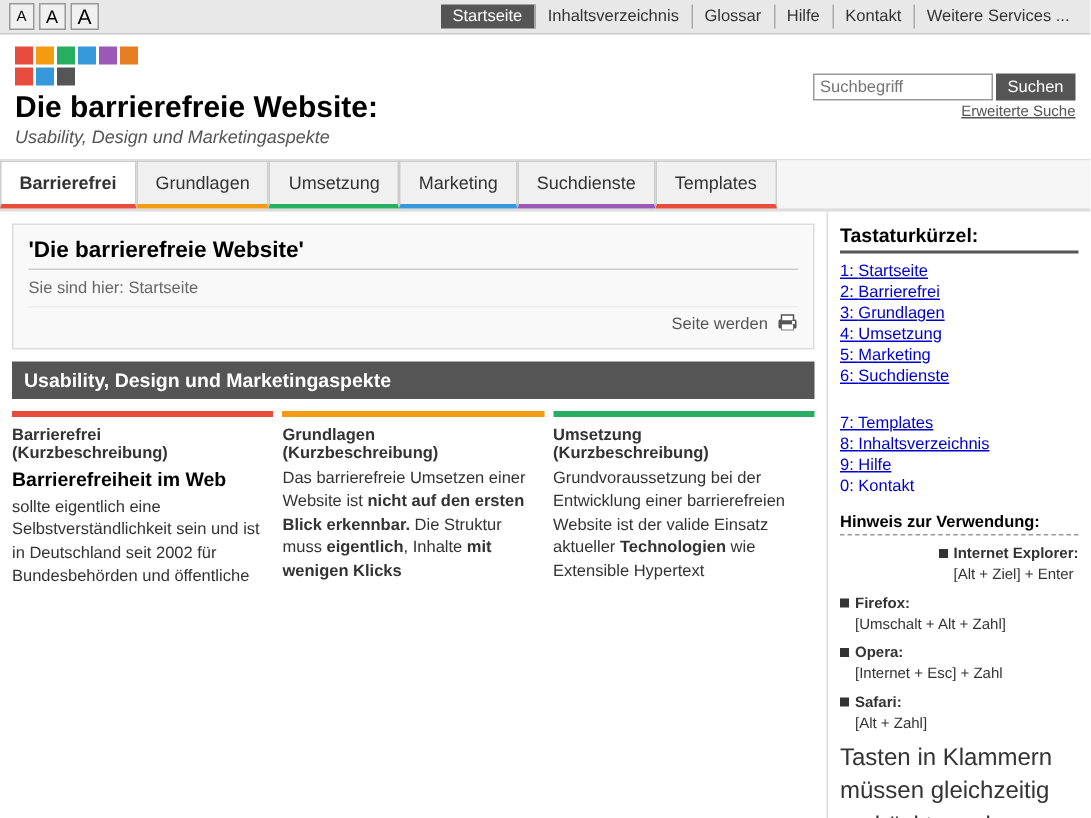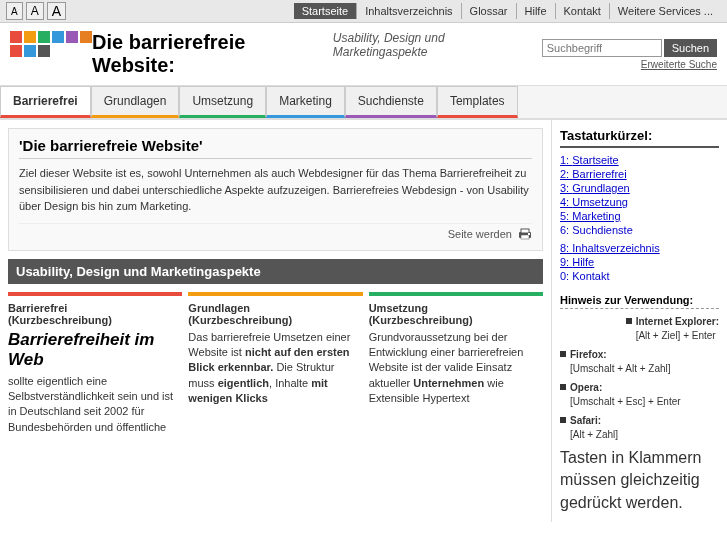--- a/index.html
+++ b/index.html
@@ -44,20 +44,21 @@
     
     #header {
       display: flex;
       align-items: center;
       padding: 8px 10px;
       background: #fff;
       border-bottom: 1px solid #ddd;
     }
     #logo-area {
       display: flex;
+      flex-direction: column;
       flex: 1;
     }
     .sq { width: 12px; height: 12px; }
     #search-area {
       display: flex;
       flex-direction: column;
       align-items: flex-end;
       gap: 2px;
     }
     #search-row {
@@ -190,88 +191,89 @@
   <a style="padding:7px 12px; font-size:12px; cursor:pointer; border:1px solid #ccc; border-bottom:3px solid #9b59b6; background:#f0f0f0; color:#333; text-decoration:none;">Suchdienste</a>
   <a style="padding:7px 12px; font-size:12px; cursor:pointer; border:1px solid #ccc; border-bottom:3px solid #e74c3c; background:#f0f0f0; color:#333; text-decoration:none;">Templates</a>
 </div>
 
 <div id="content-wrapper" style="display:flex;">
 
   <div id="main-content" style="flex:1; padding:8px; border-right:1px solid #ddd; min-width:0;">
 
     <div id="page-title-section" style="background:#f9f9f9; border:1px solid #ddd; padding:8px 10px; margin-bottom:8px;">
       <h2 style="font-size:15px; font-weight:bold; border-bottom:1px solid #ccc; padding-bottom:4px; margin-bottom:6px;">'Die barrierefreie Website'</h2>
-      <div style="font-size:11px; color:#333; line-height:1.5; margin-bottom:8px;">Ziel dieser Website ist es, sowohl Unternehmen als auch Webdesigner für das Thema Barrierefreiheit zu sensibilisieren und dabei unterschiedliche Aspekte aufzuzeigen. Barrierefreies Webdesign - von Usability über Design bis hin zum Marketing.</div>
+      <div style="font-size:11px; color:#666; margin-bottom:6px;">Sie sind hier: Startseite</div>
       <div style="text-align:right; font-size:11px; color:#555; margin-top:6px; padding-top:4px; border-top:1px solid #eee;">
         <span>Seite werden</span>
         <span style="display:inline-block; margin-left:3px; vertical-align:middle;">
           <svg width="14" height="12" viewBox="0 0 14 12">
               <rect x="1" y="4" width="12" height="6" fill="#555" rx="1"></rect>
               <rect x="3" y="1" width="8" height="4" fill="#fff" stroke="#555" stroke-width="1"></rect>
               <rect x="3" y="7" width="8" height="4" fill="#fff" stroke="#555" stroke-width="0.5"></rect>
               <rect x="10" y="5" width="2" height="2" fill="#fff"></rect>
             </svg>
         </span>
       </div>
     </div>
 
     <div id="lower-section">
       <div style="background:#555; color:#fff; padding:5px 8px; font-size:13px; font-weight:bold; margin-bottom:8px;">Usability, Design und Marketingaspekte</div>
       <div id="columns-row" style="display:flex; gap:6px;">
 
         <div class="col-block" style="flex:1; border-top:4px solid #e74c3c; padding:6px 0;">
           <div style="font-size:11px; font-weight:bold; color:#333; margin-bottom:4px;">Barrierefrei<br>(Kurzbeschreibung)</div>
-          <div style="font-size:17px; font-weight:bold; color:#000; margin-bottom:4px;font-style:italic;">Barrierefreiheit im Web</div>
+          <div style="font-size:13px; font-weight:bold; color:#000; margin-bottom:4px;">Barrierefreiheit im Web</div>
           <div class="col-text" style="font-size:11px; color:#333; line-height:1.4;">sollte eigentlich eine Selbstverständlichkeit sein und ist in Deutschland seit 2002 für Bundesbehörden und öffentliche</div>
         </div>
 
         <div class="col-block" style="flex:1; border-top:4px solid #f39c12; padding:6px 0;">
           <div style="font-size:11px; font-weight:bold; color:#333; margin-bottom:4px;">Grundlagen<br>(Kurzbeschreibung)</div>
           <div class="col-text" style="font-size:11px; color:#333; line-height:1.4;">
             Das barrierefreie Umsetzen einer Website ist <strong>nicht auf den ersten Blick erkennbar.</strong> Die Struktur muss <strong>eigentlich</strong>, Inhalte <strong>mit wenigen Klicks</strong>
           </div>
         </div>
 
         <div class="col-block" style="flex:1; border-top:4px solid #27ae60; padding:6px 0;">
           <div style="font-size:11px; font-weight:bold; color:#333; margin-bottom:4px;">Umsetzung<br>(Kurzbeschreibung)</div>
           <div class="col-text" style="font-size:11px; color:#333; line-height:1.4;">
-            Grundvoraussetzung bei der Entwicklung einer barrierefreien Website ist der valide Einsatz aktueller <strong>Unternehmen</strong> wie Extensible Hypertext
+            Grundvoraussetzung bei der Entwicklung einer barrierefreien Website ist der valide Einsatz aktueller <strong>Technologien</strong> wie Extensible Hypertext
           </div>
         </div>
 
       </div>
     </div>
   </div>
 
   <div id="sidebar" style="width:175px; padding:8px; font-size:11px; flex-shrink:0;">
     <div style="font-size:13px; font-weight:bold; border-bottom:2px solid #555; padding-bottom:3px; margin-bottom:6px;">Tastaturkürzel:</div>
 
     <a style="color:#00c; text-decoration:underline; cursor:pointer; display:block; margin-bottom:2px;">1: <span>Startseite</span></a>
     <a style="color:#00c; text-decoration:underline; cursor:pointer; display:block; margin-bottom:2px;">2: <span>Barrierefrei</span></a>
     <a style="color:#00c; text-decoration:underline; cursor:pointer; display:block; margin-bottom:2px;">3: <span>Grundlagen</span></a>
     <a style="color:#00c; text-decoration:underline; cursor:pointer; display:block; margin-bottom:2px;">4: <span>Umsetzung</span></a>
     <a style="color:#00c; text-decoration:underline; cursor:pointer; display:block; margin-bottom:2px;">5: <span>Marketing</span></a>
-    <a style="color:#00c; cursor:pointer; display:block; margin-bottom:6px;">6: <span>Suchdienste</span></a>
+    <a style="color:#00c; text-decoration:underline; cursor:pointer; display:block; margin-bottom:19px;">6: <span>Suchdienste</span></a>
+    <a style="color:#00c; text-decoration:underline; cursor:pointer; display:block; margin-bottom:2px;">7: <span>Templates</span></a>
     <a style="color:#00c; text-decoration:underline; cursor:pointer; display:block; margin-bottom:2px;">8: <span>Inhaltsverzeichnis</span></a>
     <a style="color:#00c; text-decoration:underline; cursor:pointer; display:block; margin-bottom:2px;">9: <span>Hilfe</span></a>
     <a style="color:#00c; cursor:pointer; display:block; margin-bottom:2px;">0: <span>Kontakt</span></a>
 
     <div style="font-size:11px; font-weight:bold; border-bottom:1px dashed #999; padding-bottom:2px; margin-top:12px; margin-bottom:6px;">Hinweis zur Verwendung:</div>
 
     <div class="hint-block" style="display:flex; gap:4px; margin-bottom:5px; align-items:flex-start;justify-content:flex-end;">
       <div style="width:6px;height:6px;background:#333;margin-top:3px;flex-shrink:0;"></div>
       <div style="font-size:10px; color:#333; line-height:1.4;"><strong>Internet Explorer:</strong><br><span>[Alt + Ziel] + Enter</span></div>
     </div>
     <div class="hint-block" style="display:flex; gap:4px; margin-bottom:5px; align-items:flex-start;">
       <div style="width:6px;height:6px;background:#333;margin-top:3px;flex-shrink:0;"></div>
       <div style="font-size:10px; color:#333; line-height:1.4;"><strong>Firefox:</strong><br><span>[Umschalt + Alt + Zahl]</span></div>
     </div>
     <div class="hint-block" style="display:flex; gap:4px; margin-bottom:5px; align-items:flex-start;">
       <div style="width:6px;height:6px;background:#333;margin-top:3px;flex-shrink:0;"></div>
-      <div style="font-size:10px; color:#333; line-height:1.4;"><strong>Opera:</strong><br><span>[Umschalt + Esc] + Enter</span></div>
+      <div style="font-size:10px; color:#333; line-height:1.4;"><strong>Opera:</strong><br><span>[Internet + Esc] + Zahl</span></div>
     </div>
     <div class="hint-block" style="display:flex; gap:4px; margin-bottom:5px; align-items:flex-start;">
       <div style="width:6px;height:6px;background:#333;margin-top:3px;flex-shrink:0;"></div>
       <div style="font-size:10px; color:#333; line-height:1.4;"><strong>Safari:</strong><br><span>[Alt + Zahl]</span></div>
     </div>
     <div style="font-size:16px; color:#333; margin-top:4px; line-height:1.4;">Tasten in Klammern müssen gleichzeitig gedrückt werden.</div>
   </div>
 
 </div>
 

